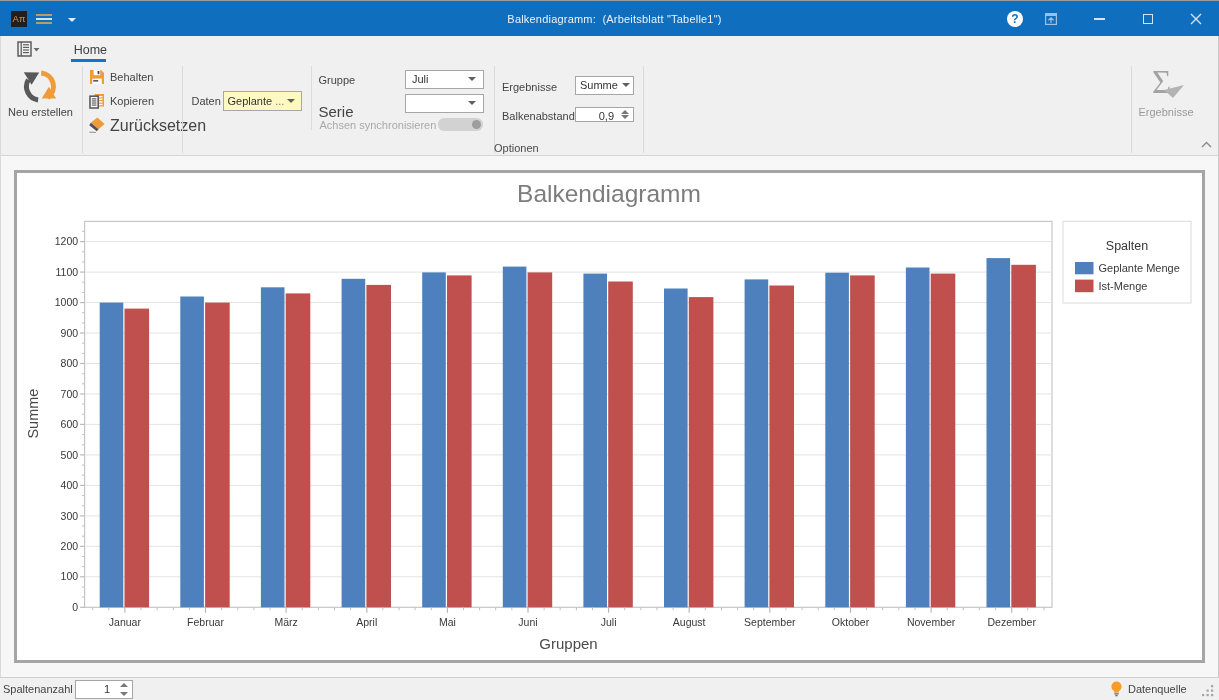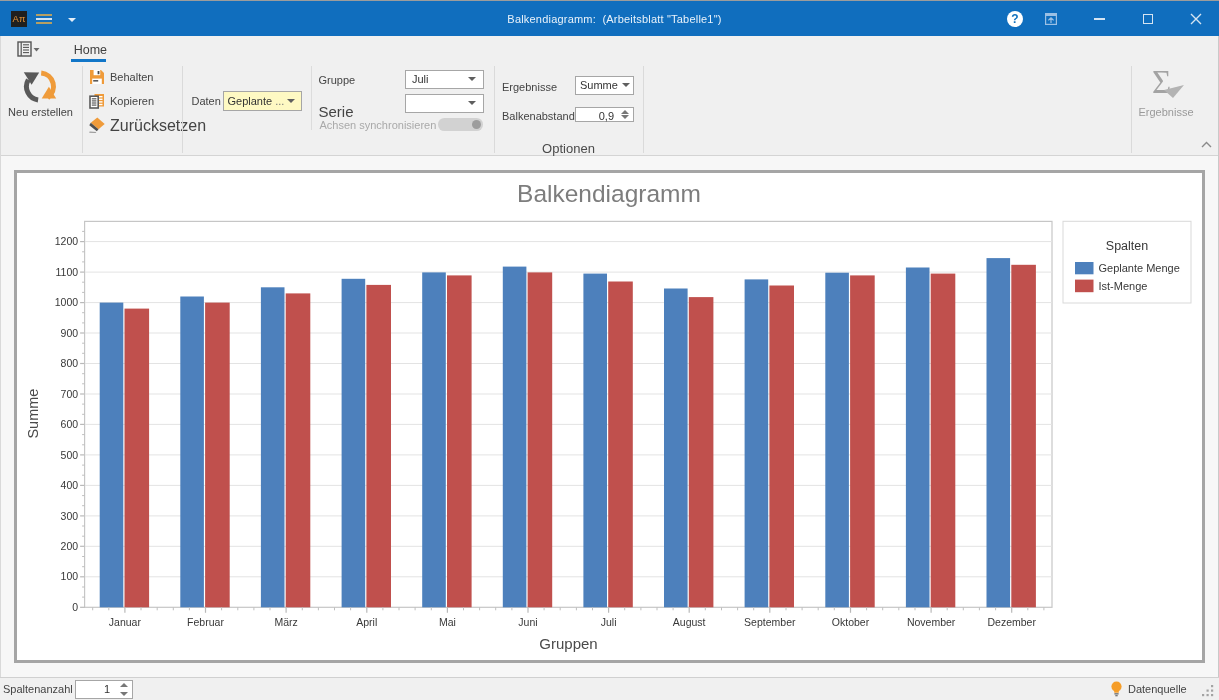--- a/index.html
+++ b/index.html
@@ -105,21 +105,21 @@
   <div style="position:absolute;left:575px;top:40px;width:59px;height:19px;background:#fff;border:1px solid #a6a6a6;box-sizing:border-box">
       <div style="position:absolute;left:4px;top:0;line-height:17px;font-size:11px;color:#333">Summe</div>
       <div style="position:absolute;right:3px;top:6px;width:0;height:0;border-left:4.2px solid transparent;border-right:4.2px solid transparent;border-top:4.8px solid #5f5f5f"></div>
     </div>
   <div class="abs" style="left:502px;top:72px;font-size:11px;color:#444;line-height:16px">Balkenabstand</div>
   <div style="position:absolute;left:575px;top:71px;width:59px;height:15px;background:#fff;border:1px solid #a6a6a6;box-sizing:border-box">
       <div style="position:absolute;right:19px;top:0;line-height:17px;font-size:11px;color:#333">0,9</div>
       <div style="position:absolute;right:4px;top:2px;width:0;height:0;border-left:4px solid transparent;border-right:4px solid transparent;border-bottom:4.5px solid #777"></div>
       <div style="position:absolute;right:4px;bottom:2px;width:0;height:0;border-left:4px solid transparent;border-right:4px solid transparent;border-top:4.5px solid #777"></div>
     </div>
-  <div class="abs" style="left:494px;top:104.5px;width:149px;text-align:center;font-size:13px;color:#4a4a4a;line-height:15px">Optionen</div>
+  <div class="abs" style="left:494px;top:104.5px;width:149px;text-align:left;font-size:11px;color:#4a4a4a;line-height:15px">Optionen</div>
   <div style="position:absolute;left:643px;top:30px;width:1px;height:87px;background:#dadada"></div>
   <div style="position:absolute;left:1131px;top:30px;width:1px;height:87px;background:#dadada"></div>
 
   <div class="abs" style="left:1136px;top:28px"><svg width="62" height="46" viewBox="0 0 62 46">
 <text x="16" y="29" font-family="Liberation Serif, serif" font-size="33" fill="#a3a3a3">Σ</text>
 <path d="M28 26 L48 21 L37 34 Z" fill="#b3b3b3"></path>
 </svg></div>
   <div class="abs" style="left:1131px;top:70px;width:70px;text-align:center;font-size:11px;color:#9a9a9a">Ergebnisse</div>
   <svg class="abs" style="left:1201px;top:105px" width="11" height="7" viewBox="0 0 11 7">
     <path d="M1 6 L5.5 1.5 L10 6" stroke="#8a8a8a" stroke-width="1.4" fill="none"></path>

